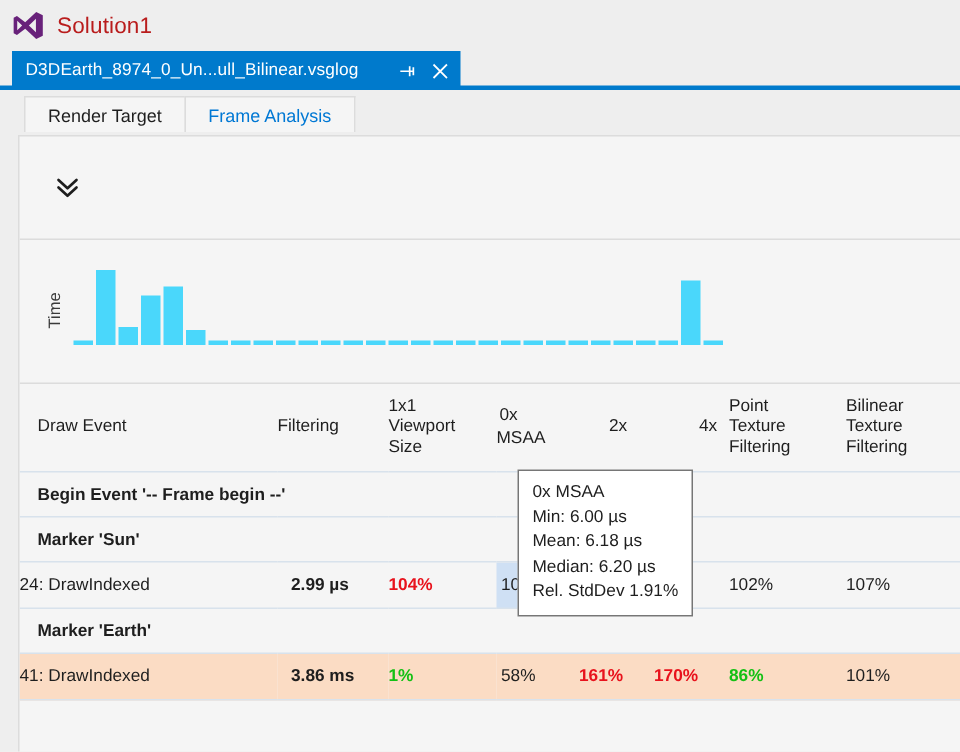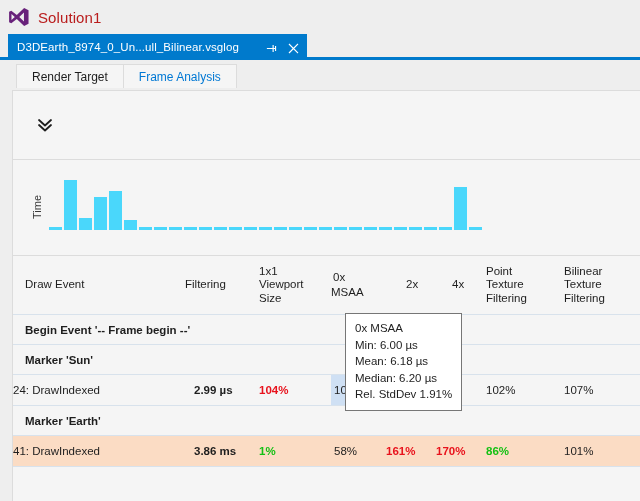--- a/index.html
+++ b/index.html
@@ -415,21 +415,21 @@
               <div class="msaa-word">MSAA</div>
             </div>
           </th>
           <th class="c-msaa2">
             <div class="msaa-ticks">
               <span class="msaa-tick" style="left:18px">2x</span>
             </div>
           </th>
           <th class="c-msaa4">
             <div class="msaa-ticks">
-              <span class="msaa-tick" style="left:14px">4x</span>
+              <span class="msaa-tick" style="left:28px">4x</span>
             </div>
           </th>
           <th class="c-point">
             <span id="point-head">Point<br>Texture<br>Filtering</span>
           </th>
           <th class="c-bilin">
             <span id="bilin-head">Bilinear<br>Texture<br>Filtering</span>
           </th>
         </tr>
       </thead>

